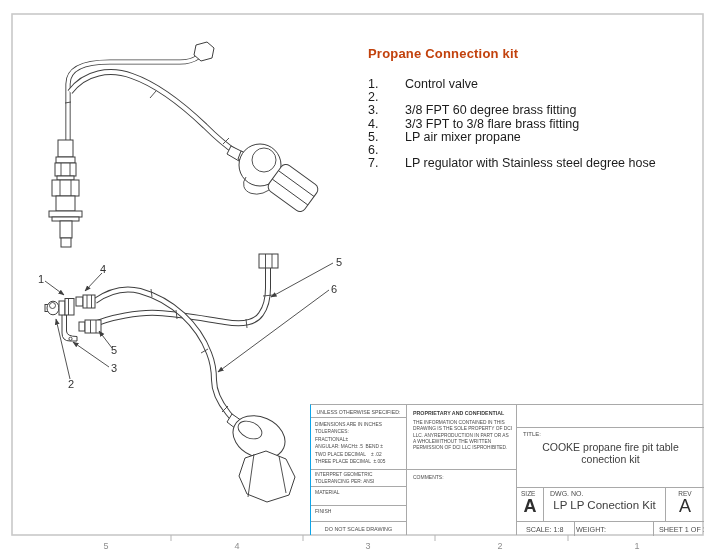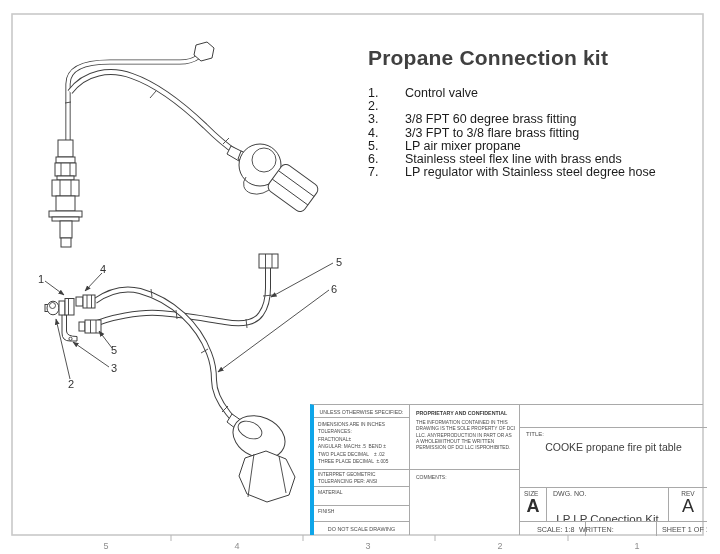--- a/index.html
+++ b/index.html
@@ -12,29 +12,29 @@
   .pi{fill:none;stroke:#ffffff;stroke-width:3.4;}
   .fw{fill:#ffffff;stroke:#3f3f3f;stroke-width:1;}
   .tn{fill:none;stroke:#3f3f3f;stroke-width:0.9;}
   .leader{fill:none;stroke:#3f3f3f;stroke-width:0.9;marker-end:url(#arr);}
   .callout{font:11px "Liberation Sans",sans-serif;fill:#333;}
   .zone{font:9px "Liberation Sans",sans-serif;fill:#8d8d8d;}
   .ztick{stroke:#b5b5b5;stroke-width:1;}
 
   
   #notes{position:absolute;left:368px;top:46px;width:342px;}
-  #notes .hd{font-size:21px;font-weight:bold;color:#404040;letter-spacing:.2px;}
+  #notes .hd{font-size:13px;font-weight:bold;color:#c2410c;letter-spacing:.2px;}
   #plist{margin-top:17px;}
   .part-row{display:flex;font-size:12.5px;line-height:13.2px;color:#1c1c1c;}
   .pnum{width:37px;flex:0 0 37px;}
   .ptext{flex:1;}
 
   
   #tb{position:absolute;left:310px;top:404px;width:393px;height:131px;box-sizing:border-box;
-      border-left:4px solid #0ea5e9;border-top:1px solid #a9a9a9;color:#4c4c4c;}
+      border-left:1px solid #0ea5e9;border-top:1px solid #a9a9a9;color:#4c4c4c;}
   #tb .col{position:absolute;top:0;height:100%;box-sizing:border-box;}
   #c1{left:0;width:96px;border-right:1px solid #a9a9a9;}
   #c2{left:96px;width:110px;border-right:1px solid #a9a9a9;}
   #c3{left:206px;width:187px;}
   .row{position:relative;box-sizing:border-box;border-bottom:1px solid #a9a9a9;overflow:hidden;}
   .rl{border-bottom:none !important;}
   .t52{font-size:5.2px;} .t48{font-size:4.8px;line-height:7.4px;white-space:pre-wrap;}
   .lab{font-size:5px;padding:2px 0 0 4px;}
   .cen{text-align:center;}
   #c1 .r1{height:13px;padding-top:4px;}
@@ -53,22 +53,22 @@
   #c3 .r4{height:14px;}
   .title-lab{font-size:6px;padding:3px 0 0 6px;}
   .title-line{font-size:10.5px;line-height:12px;text-align:center;color:#3d3d3d;}
   .cell{position:absolute;top:0;height:100%;box-sizing:border-box;}
   .size-c{left:0;width:27px;border-right:1px solid #a9a9a9;}
   .dwg-c{left:27px;width:122px;border-right:1px solid #a9a9a9;}
   .rev-c{left:149px;width:38px;}
   .mini{font-size:6.5px;padding:2px 0 0 4px;}
   .bigA{font-size:18px;text-align:center;margin-top:-1px;color:#2f2f2f;}
   .boldA{font-weight:bold;}
-  .dwg-v{font-size:11.5px;text-align:center;margin-top:16px;color:#3d3d3d;}
-  .sc-c{left:12px;width:54px;border-right:1px solid #a9a9a9;}
+  .dwg-v{font-size:11.5px;text-align:center;margin-top:2px;color:#3d3d3d;}
+  .sc-c{left:4px;width:54px;border-right:1px solid #a9a9a9;}
   .wt-c{left:54px;width:83px;border-right:1px solid #a9a9a9;}
   .sh-c{left:137px;width:50px;border-right:none;}
   .brow{font-size:7.2px;padding:3px 0 0 5px;white-space:nowrap;}
 </style>
 </head>
 <body>
 
 <div id="sheet">
 
   <svg width="720" height="554" viewBox="0 0 720 554">
@@ -230,21 +230,20 @@
       <div class="part-row">
         <span class="pnum">4.</span>
         <span class="ptext">3/3 FPT to 3/8 flare brass fitting</span>
       </div>
       <div class="part-row">
         <span class="pnum">5.</span>
         <span class="ptext">LP air mixer propane</span>
       </div>
       <div class="part-row">
         <span class="pnum">6.</span>
-        <span class="ptext">Stainless steel flex line with brass ends</span>
       </div>
       <div class="part-row">
         <span class="pnum">7.</span>
         <span class="ptext">LP regulator with Stainless steel degree hose</span>
       </div>
     </div>
   </div>
 
   <div id="tb">
     <div class="col" id="c1">
@@ -272,36 +271,37 @@
       </div>
       <div class="row r2 rl">
           <span class="lab" style="position:absolute;left:2px;top:2px;">COMMENTS:</span>
         </div>
     </div>
     <div class="col" id="c3">
       <div class="row r1"></div>
       <div class="row r2">
         <div class="title-lab">TITLE:</div>
         <div class="title-line" style="margin-top:4px;">COOKE propane fire pit table</div>
+        <div class="title-line">conection kit</div>
       </div>
       <div class="row r3">
         <div class="cell size-c">
           <div class="mini">SIZE</div>
           <div class="bigA boldA">A</div>
         </div>
         <div class="cell dwg-c">
           <div class="mini" style="font-size:7px;padding-left:6px;">DWG.  NO.</div>
           <div class="dwg-v">LP LP Conection Kit</div>
         </div>
         <div class="cell rev-c">
           <div class="mini cen" style="padding-left:0;">REV</div>
           <div class="bigA">A</div>
         </div>
       </div>
       <div class="row r4 rl">
         <div class="cell sc-c brow">SCALE: 1:8</div>
-        <div class="cell wt-c brow">WRITTEN:</div>
+        <div class="cell wt-c brow">WEIGHT:</div>
         <div class="cell sh-c brow">SHEET 1 OF 1</div>
       </div>
     </div>
   </div>
 
 </div>
 
 </body></html>

